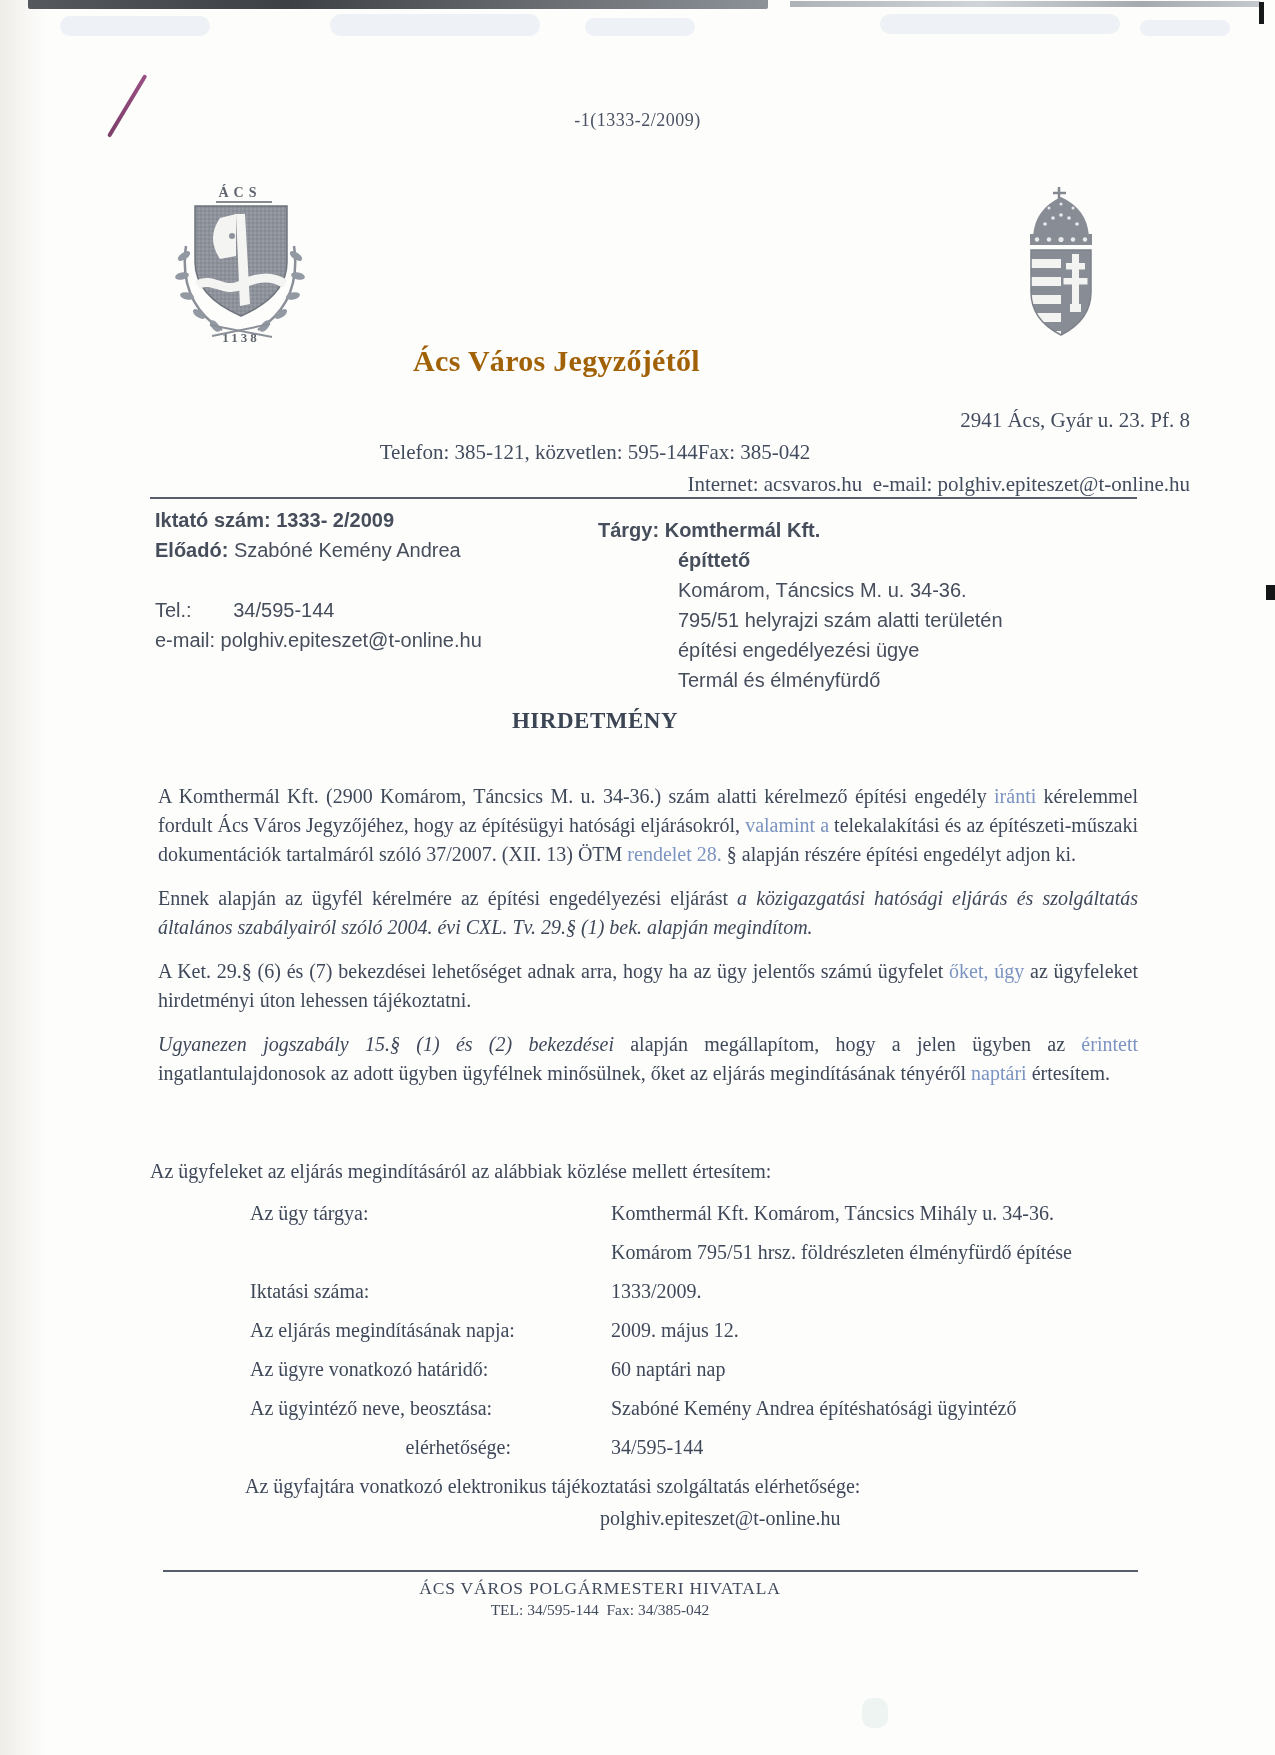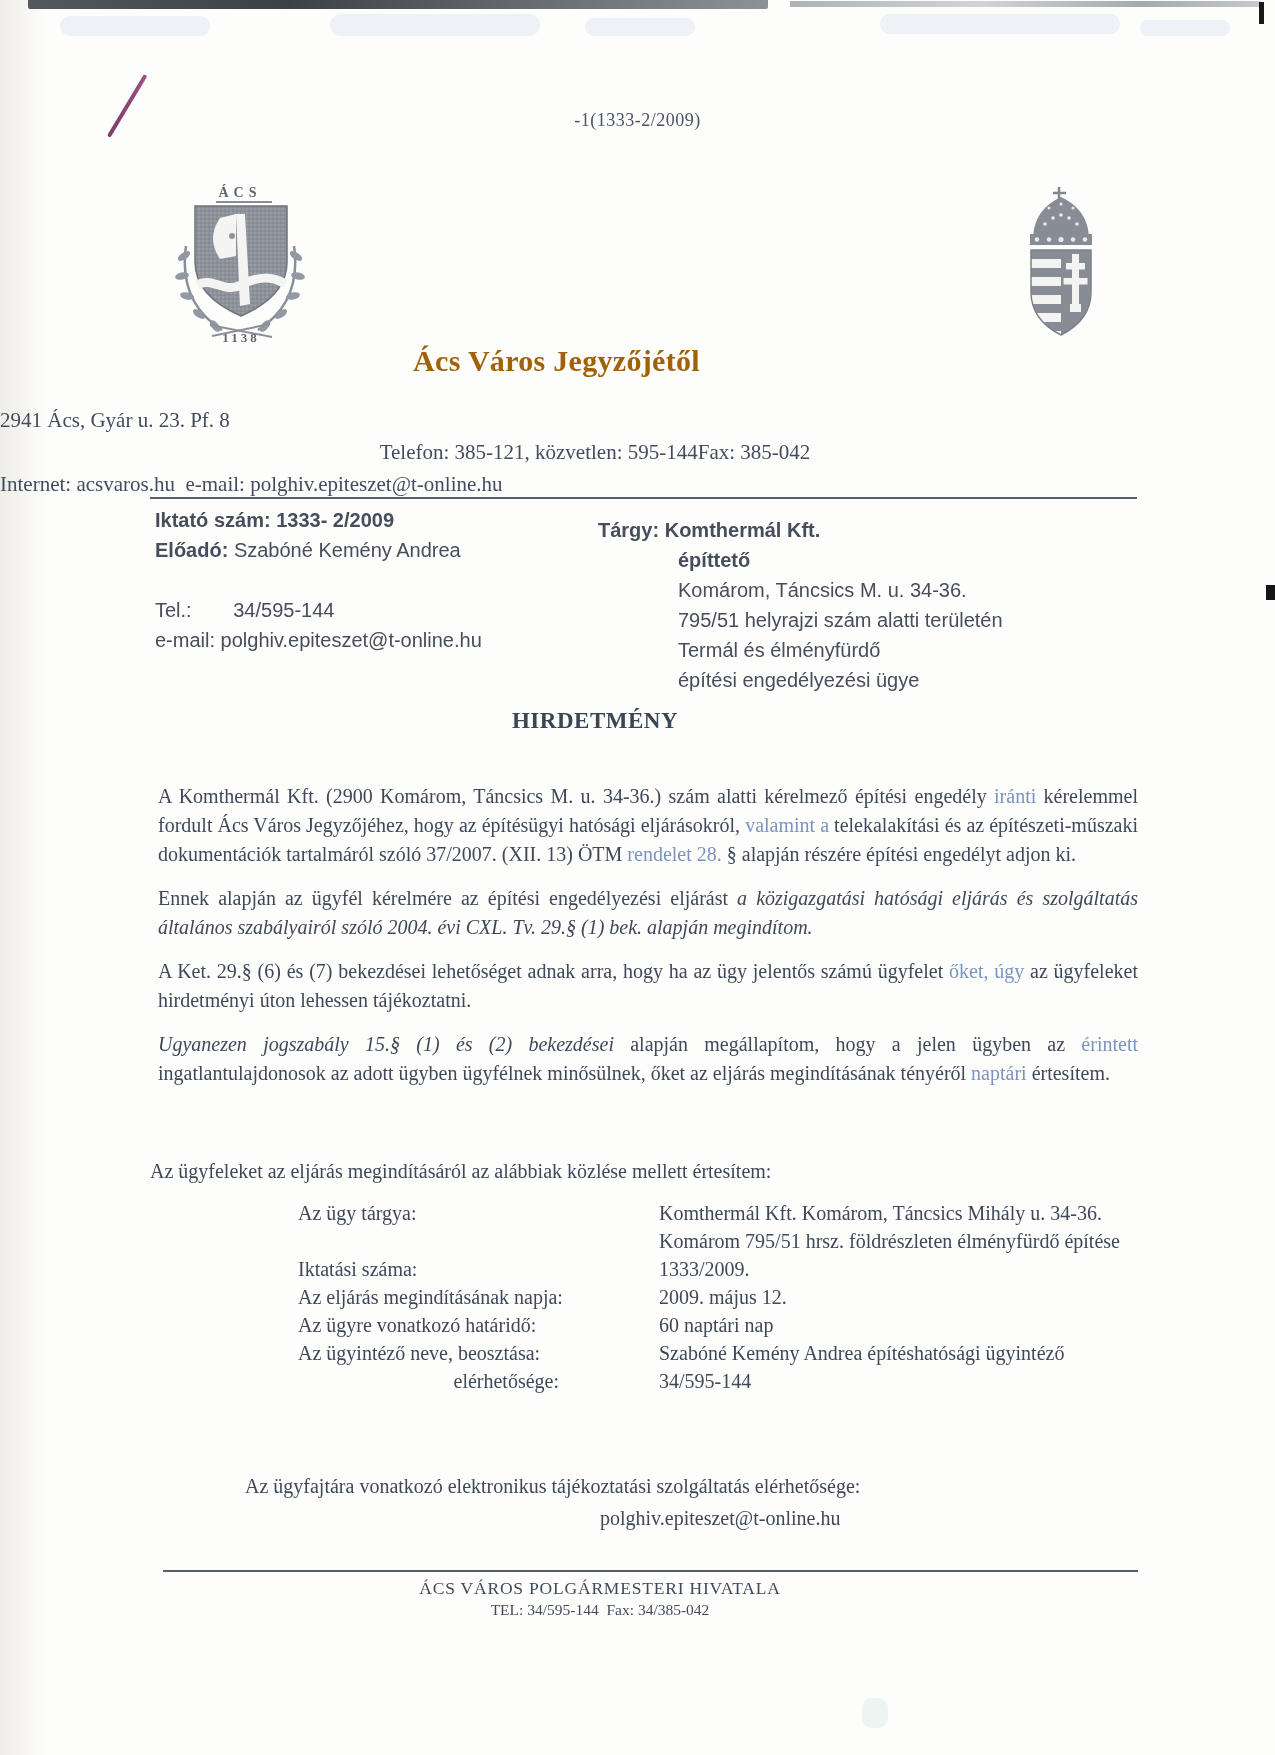--- a/index.html
+++ b/index.html
@@ -16,40 +16,40 @@
   .scan-tick-right{position:absolute;top:585px;left:1266px;width:9px;height:15px;background:#141517;}
   .scan-blot{position:absolute;background:#e2e8ef;border-radius:12px;opacity:.55;}
   .scan-leftedge{position:absolute;top:0;left:0;width:46px;height:1755px;background:linear-gradient(90deg,#efede8,rgba(255,255,255,0));}
   .pen-stroke{position:absolute;top:74px;left:144px;width:4px;height:72px;background:linear-gradient(180deg,var(--pen,#9b4f85),#7c3f69);border-radius:2px;transform:rotate(31deg);transform-origin:top left;}
   .scan-blot-bottom{position:absolute;top:1698px;left:862px;width:26px;height:30px;background:#edf4f1;border-radius:10px;}
   
   .doc-ref{position:absolute;top:110px;left:0;width:1275px;text-align:center;font-size:18px;letter-spacing:.5px;color:#4a5263;}
   .crest-left{position:absolute;top:184px;left:170px;}
   .crest-right{position:absolute;top:184px;left:1020px;}
   .title{position:absolute;top:344px;left:0;width:1113px;margin:0;text-align:center;font-size:30px;font-weight:bold;color:#a16207;letter-spacing:.3px;}
-  .addr{position:absolute;top:404px;left:0;width:1190px;text-align:left;font-size:21px;line-height:32px;color:#434c5e;}
+  .addr{position:absolute;top:404px;left:0;width:1190px;text-align:right;font-size:21px;line-height:32px;color:#434c5e;}
   .addr .phone-row{display:flex;justify-content:center;}
   .ws{white-space:pre-wrap;}
   .rule1{position:absolute;top:497px;left:150px;width:987px;border-top:2px solid #565e6b;}
   
   .meta-left,.meta-right{position:absolute;font-family:"Liberation Sans","DejaVu Sans",sans-serif;font-size:20px;line-height:30px;color:#464d5b;}
   .meta-left{top:505px;left:155px;}
   .meta-right{top:515px;left:598px;}
   .meta-line .lbl.b,.meta-line .val.b,.tline.b,.tgy{font-weight:bold;}
   .meta-spacer{height:30px;}
   .meta-right .tline{margin-left:80px;}
   .meta-right .first{margin-left:0;}
   
   .notice{position:absolute;top:708px;left:0;width:1190px;margin:0;text-align:center;font-size:23px;font-weight:bold;letter-spacing:.5px;color:#3c4554;}
   .paras{position:absolute;top:782px;left:150px;width:988px;font-size:20px;line-height:29px;text-align:justify;}
   .paras p{margin:0 0 15px 8px;}
   .paras .it{font-style:italic;}
   .fade{color:var(--fade,#7b93c0);}
   .intro{position:absolute;top:1160px;left:150px;font-size:20px;}
-  .details{position:absolute;top:1200px;left:250px;width:900px;display:grid;grid-template-columns:361px auto;row-gap:2px;font-size:20px;line-height:26px;margin-left:48px;}
+  .details{position:absolute;top:1200px;left:250px;width:900px;display:grid;grid-template-columns:361px auto;row-gap:13px;font-size:20px;line-height:26px;}
   .details .dl.right{text-align:right;padding-right:100px;}
   .eserv{position:absolute;top:1470px;left:0;width:1275px;font-size:20px;line-height:32px;}
   .eserv .e1{margin-left:245px;}
   .eserv .e2{margin-left:600px;}
   
   .rule2{position:absolute;top:1570px;left:163px;width:975px;border-top:2px solid #565e6b;}
   .footer{position:absolute;top:1578px;left:0;width:1200px;text-align:center;color:#414a5c;}
   .footer .f1{font-size:17.5px;letter-spacing:.8px;}
   .footer .f2{font-size:15.5px;margin-top:2px;}
   .footer .f3{font-size:21px;margin-top:3px;}
@@ -173,22 +173,22 @@
       <div class="meta-line"><span class="lbl b">Előadó:</span><span class="val"> Szabóné Kemény Andrea</span></div>
       <div class="meta-spacer"></div>
       <div class="meta-line"><span class="lbl">Tel.:</span><span class="val" style="margin-left: 36px;"> 34/595-144</span></div>
       <div class="meta-line"><span class="lbl">e-mail:</span><span class="val"> polghiv.epiteszet@t-online.hu</span></div>
     </div>
   <div id="meta-right" class="meta-right">
       <div class="tline first b"><span class="tgy">Tárgy: </span><span class="b">Komthermál Kft.</span></div>
       <div class="tline b">építtető</div>
       <div class="tline">Komárom, Táncsics M. u. 34-36.</div>
       <div class="tline">795/51 helyrajzi szám alatti területén</div>
+      <div class="tline">építési engedélyezési ügye</div>
       <div class="tline">Termál és élményfürdő</div>
-      <div class="tline">építési engedélyezési ügye</div>
     </div>
 
   <h2 class="notice">HIRDETMÉNY</h2>
   <div id="paragraphs" class="paras">
       <p><span>A Komthermál Kft. (2900 Komárom, Táncsics M. u. 34-36.) szám alatti kérelmező építési engedély </span><span class="fade">iránti</span><span> kérelemmel fordult Ács Város Jegyzőjéhez, hogy az építésügyi hatósági eljárásokról, </span><span class="fade">valamint a</span><span> telekalakítási és az építészeti-műszaki dokumentációk tartalmáról szóló 37/2007. (XII. 13) ÖTM </span><span class="fade">rendelet 28.</span><span> § alapján részére építési engedélyt adjon ki.</span></p>
       <p><span>Ennek alapján az ügyfél kérelmére az építési engedélyezési eljárást </span><span class="it ">a közigazgatási hatósági eljárás és szolgáltatás általános szabályairól szóló 2004. évi CXL. Tv. 29.§ (1) bek. alapján megindítom.</span></p>
       <p><span>A Ket. 29.§ (6) és (7) bekezdései lehetőséget adnak arra, hogy ha az ügy jelentős számú ügyfelet </span><span class="fade">őket, úgy</span><span> az ügyfeleket hirdetményi úton lehessen tájékoztatni.</span></p>
       <p><span class="it ">Ugyanezen jogszabály 15.§ (1) és (2) bekezdései</span><span> alapján megállapítom, hogy a jelen ügyben az </span><span class="fade">érintett</span><span> ingatlantulajdonosok az adott ügyben ügyfélnek minősülnek, őket az eljárás megindításának tényéről </span><span class="fade">naptári</span><span> értesítem.</span></p>
     </div>
 

